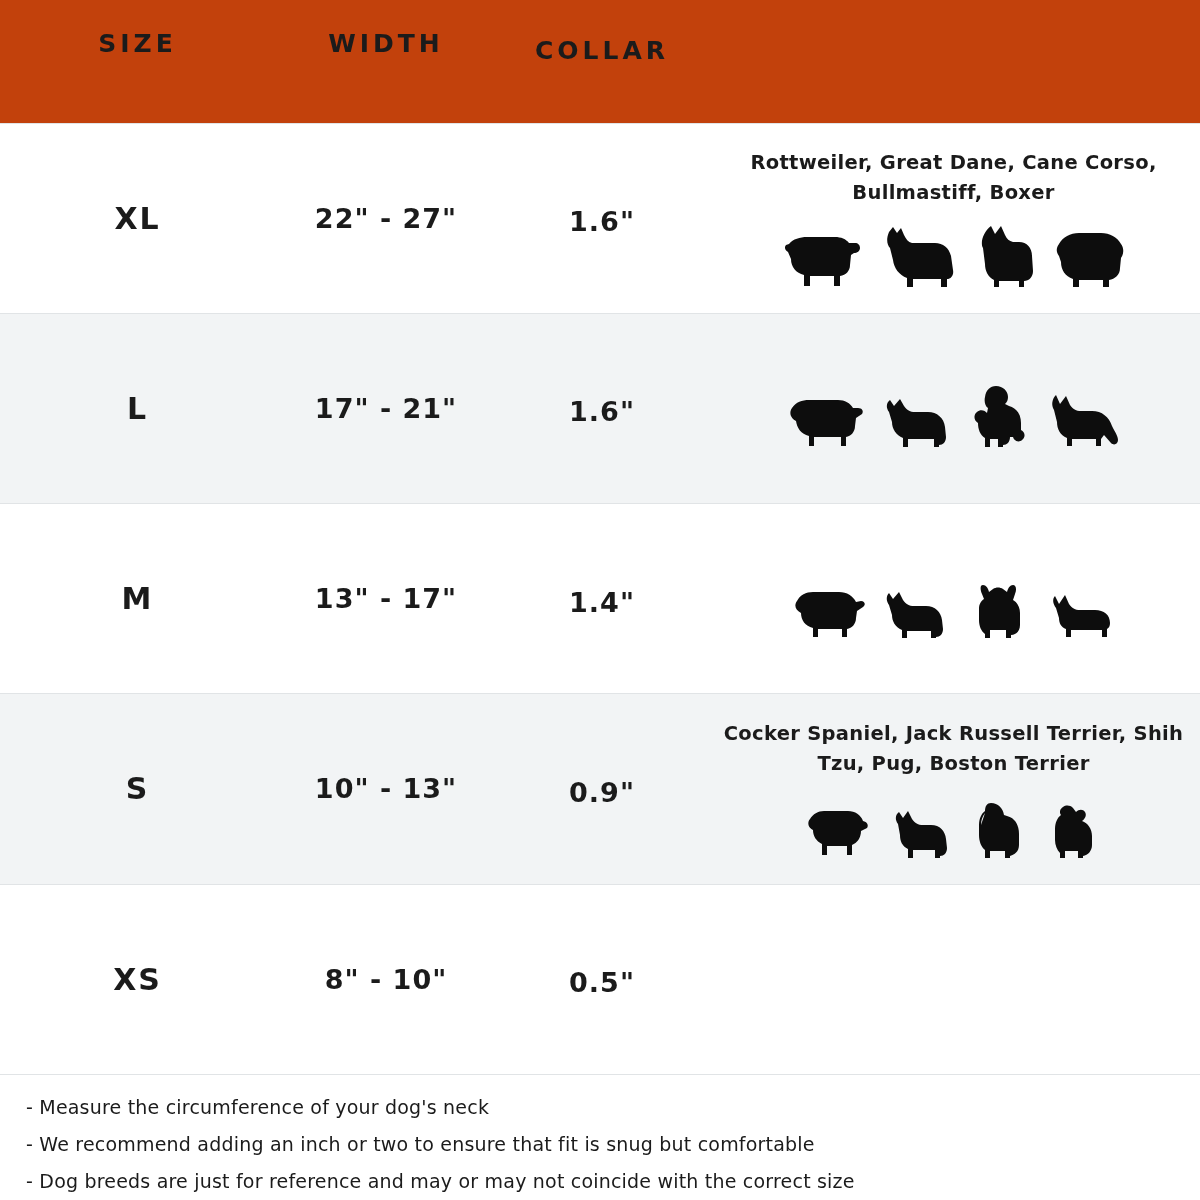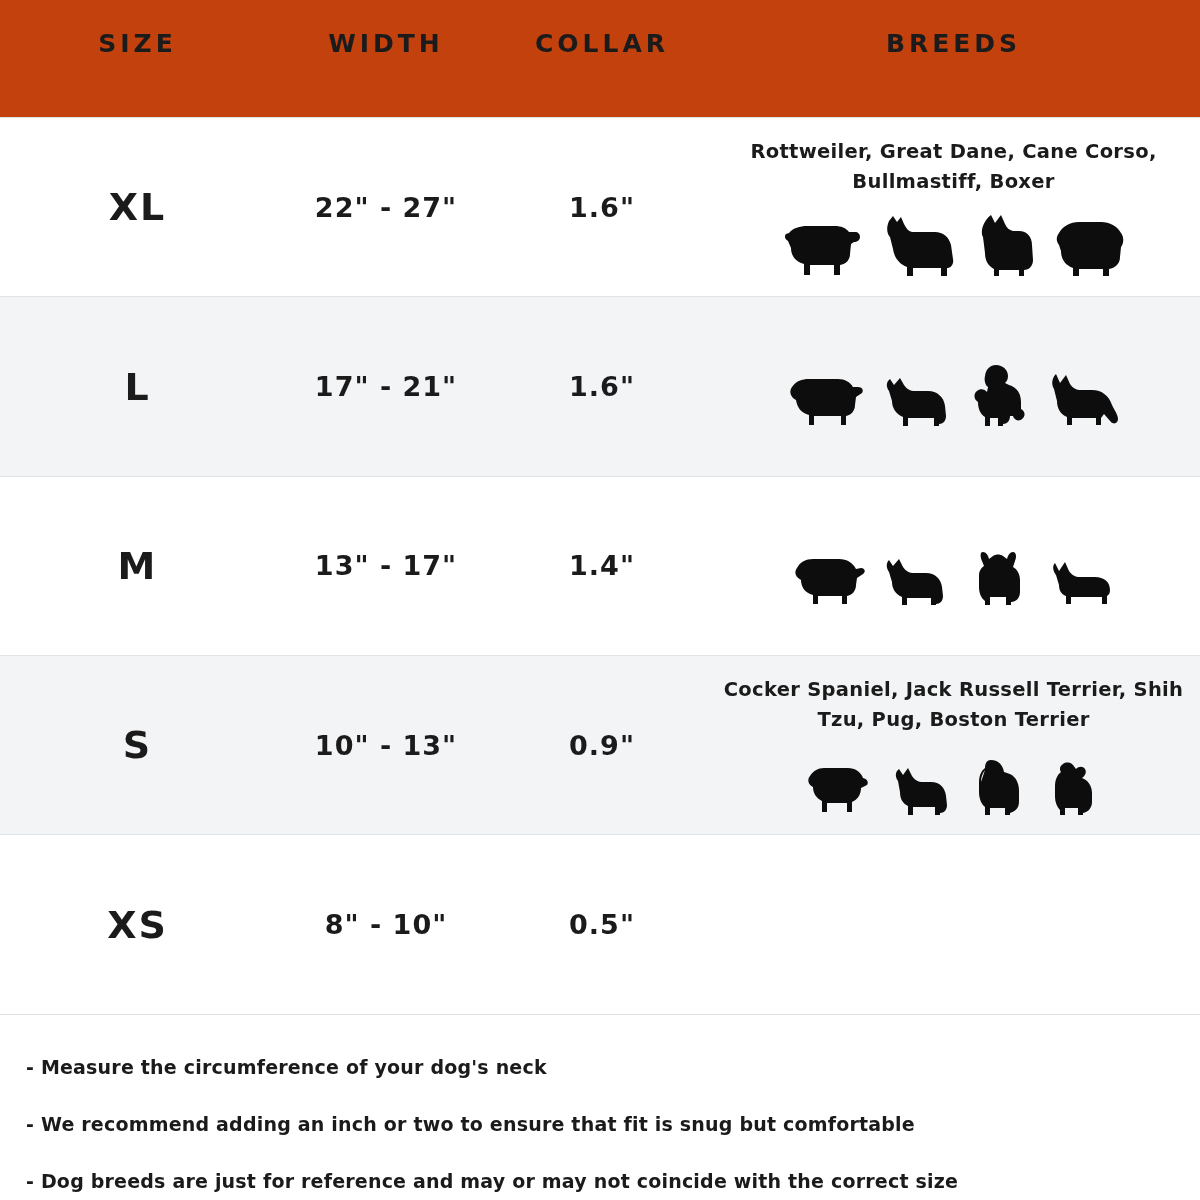--- a/index.html
+++ b/index.html
@@ -25,21 +25,21 @@
   .header-row {
     display: flex;
     align-items: flex-start;
     height: 124px;
     background: #c2410c;
     box-sizing: border-box;
     padding-top: 26px;
   }
   .col-size   { width: 275px; }
   .col-neck   { width: 222px; }
-  .col-width  { width: 210px; }
+  .col-width  { width: 210px; margin-top: 7px; }
   .col-breeds { width: 493px; }
 
   .header-cell {
     text-align: center;
     font-weight: bold;
     font-size: 25px;
     letter-spacing: 4px;
     color: #1b1b1b;
     line-height: 1.45;
   }
@@ -51,21 +51,21 @@
     border-top: 1px solid #e1e4e6;
   }
   .row.shaded { background: #f2f4f5; }
   .row.plain  { background: #ffffff; }
 
   .cell {
     text-align: center;
     box-sizing: border-box;
   }
   .size-cell {
-    font-size: 38px;
+    font-size: 30px;
     font-weight: bold;
     letter-spacing: 2px;
   }
   .meas-cell {
     font-size: 27px;
     font-weight: bold;
     letter-spacing: 1px;
   }
   .breeds-cell {
     display: flex;
@@ -94,40 +94,38 @@
   
   .notes {
     flex: 1;
     background: #ffffff;
     border-top: 1px solid #e1e4e6;
     padding: 14px 0 0 26px;
     box-sizing: border-box;
   }
   .note {
     font-size: 19px;
-    font-weight: bold;
+    font-weight: normal;
     line-height: 1.95;
     color: #1b1b1b;
     letter-spacing: 0.2px;
     white-space: nowrap;
-    margin-top: 20px;
   }
 </style>
 </head>
 <body>
 
 <div class="sheet">
 
   <div class="header-row">
     <div class="header-cell col-size">SIZE</div>
     <div class="header-cell col-neck">WIDTH</div>
     <div class="header-cell col-width">
       <div>COLLAR</div>
     </div>
-    <div class="header-cell col-breeds">BREEDS</div>
   </div>
 
   <div class="row plain" style="height:193px;">
     <div class="cell size-cell col-size">XL</div>
     <div class="cell meas-cell col-neck">22" - 27"</div>
     <div class="cell meas-cell col-width">1.6"</div>
     <div class="cell breeds-cell col-breeds">
       <div class="breeds-text">Rottweiler, Great Dane, Cane Corso, Bullmastiff, Boxer</div>
       <div class="silhouettes">
         <svg width="78" height="58" viewBox="0 0 78 58">

